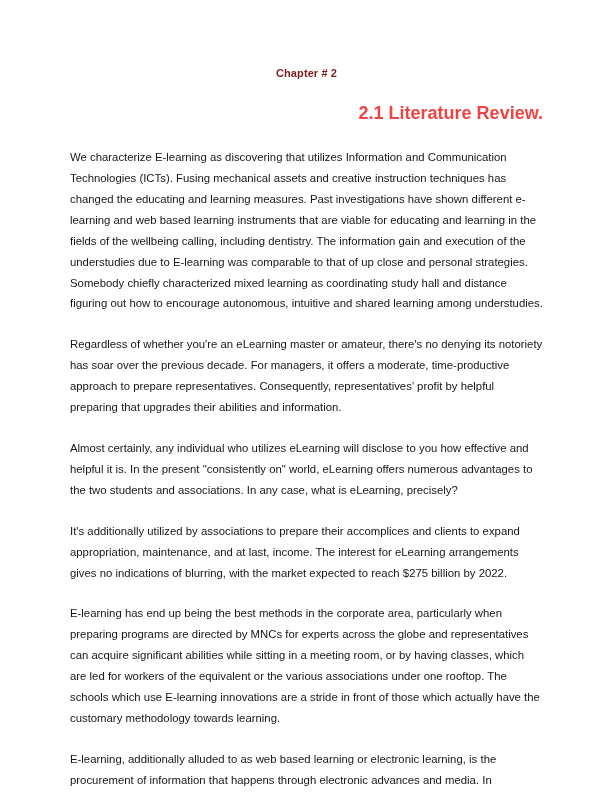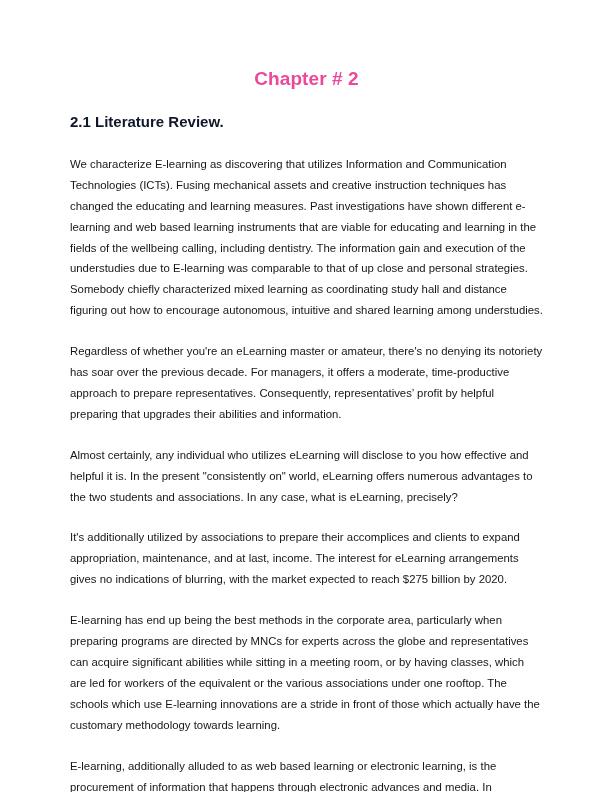--- a/index.html
+++ b/index.html
@@ -23,34 +23,34 @@
     overflow: hidden;
   }
   .content {
     position: absolute;
     left: 70px;
     top: 66px;
     width: 473px;
   }
   .chapter-title {
     text-align: center;
-    font-size: 19px;
+    font-size: 11px;
     font-weight: bold;
     letter-spacing: 0.1px;
     margin: 0 0 20px 0;
     line-height: 1.35;
-    color: #ec4899;
+    color: #7f1d1d;
   }
   .section-heading {
-    text-align: left;
-    font-size: 15px;
+    text-align: right;
+    font-size: 18px;
     font-weight: bold;
     margin: 0 0 22px 0;
     line-height: 1.35;
-    color: #0f172a;
+    color: #ef4444;
   }
   .body-par {
     font-size: 11.35px;
     line-height: 20.9px;
     margin: 18px 0 20px 0;
     text-align: left;
     color: #161616;
     word-spacing: 0.05px;
   }
   .body-par:last-child {
@@ -66,20 +66,20 @@
     <h1 class="chapter-title">Chapter # 2</h1>
 
     <h2 class="section-heading">2.1 Literature Review.</h2>
 
     <p class="body-par">We characterize E-learning as discovering that utilizes Information and Communication Technologies (ICTs).  Fusing mechanical assets and creative instruction techniques has changed the educating and learning measures.  Past investigations have shown different e-learning and web based learning instruments that are viable for educating and learning in the fields of the wellbeing calling, including dentistry. The information gain and execution of the understudies due to E-learning was comparable to that of up close and personal strategies.  Somebody chiefly characterized mixed learning as coordinating study hall and distance figuring out how to encourage autonomous, intuitive and shared learning among understudies.</p>
 
     <p class="body-par">Regardless of whether you're an eLearning master or amateur, there's no denying its notoriety has soar over the previous decade.  For managers, it offers a moderate, time-productive approach to prepare representatives.  Consequently, representatives’ profit by helpful preparing that upgrades their abilities and information.</p>
 
     <p class="body-par">Almost certainly, any individual who utilizes eLearning will disclose to you how effective and helpful it is.  In the present "consistently on" world, eLearning offers numerous advantages to the two students and associations.  In any case, what is eLearning, precisely?</p>
 
-    <p class="body-par">It's additionally utilized by associations to prepare their accomplices and clients to expand appropriation, maintenance, and at last, income.  The interest for eLearning arrangements gives no indications of blurring, with the market expected to reach $275 billion by 2020.</p>
+    <p class="body-par">It's additionally utilized by associations to prepare their accomplices and clients to expand appropriation, maintenance, and at last, income.  The interest for eLearning arrangements gives no indications of blurring, with the market expected to reach $275 billion by 2022.</p>
 
     <p class="body-par">E-learning has end up being the best methods in the corporate area, particularly when preparing programs are directed by MNCs for experts across the globe and representatives can acquire significant abilities while sitting in a meeting room, or by having classes, which are led for workers of the equivalent or the various associations under one rooftop. The schools which use E-learning innovations are a stride in front of those which actually have the customary methodology towards learning.</p>
 
     <p class="body-par">E-learning, additionally alluded to as web based learning or electronic learning, is the procurement of information that happens through electronic advances and media.  In straightforward language, e-learning is characterized as "discovering that is empowered electronically".  Generally, e-learning is led on the Internet, where understudies can get to their learning materials online at any spot and time.  E-Learning frequently happens as online courses, online degrees, or online projects.  There are numerous e-learning models out there, and we've shrouded those in more noteworthy detail in our past articles.  Donna J.  Abernathy.</p>
 
   </div>
 </div>
 
 </body></html>

